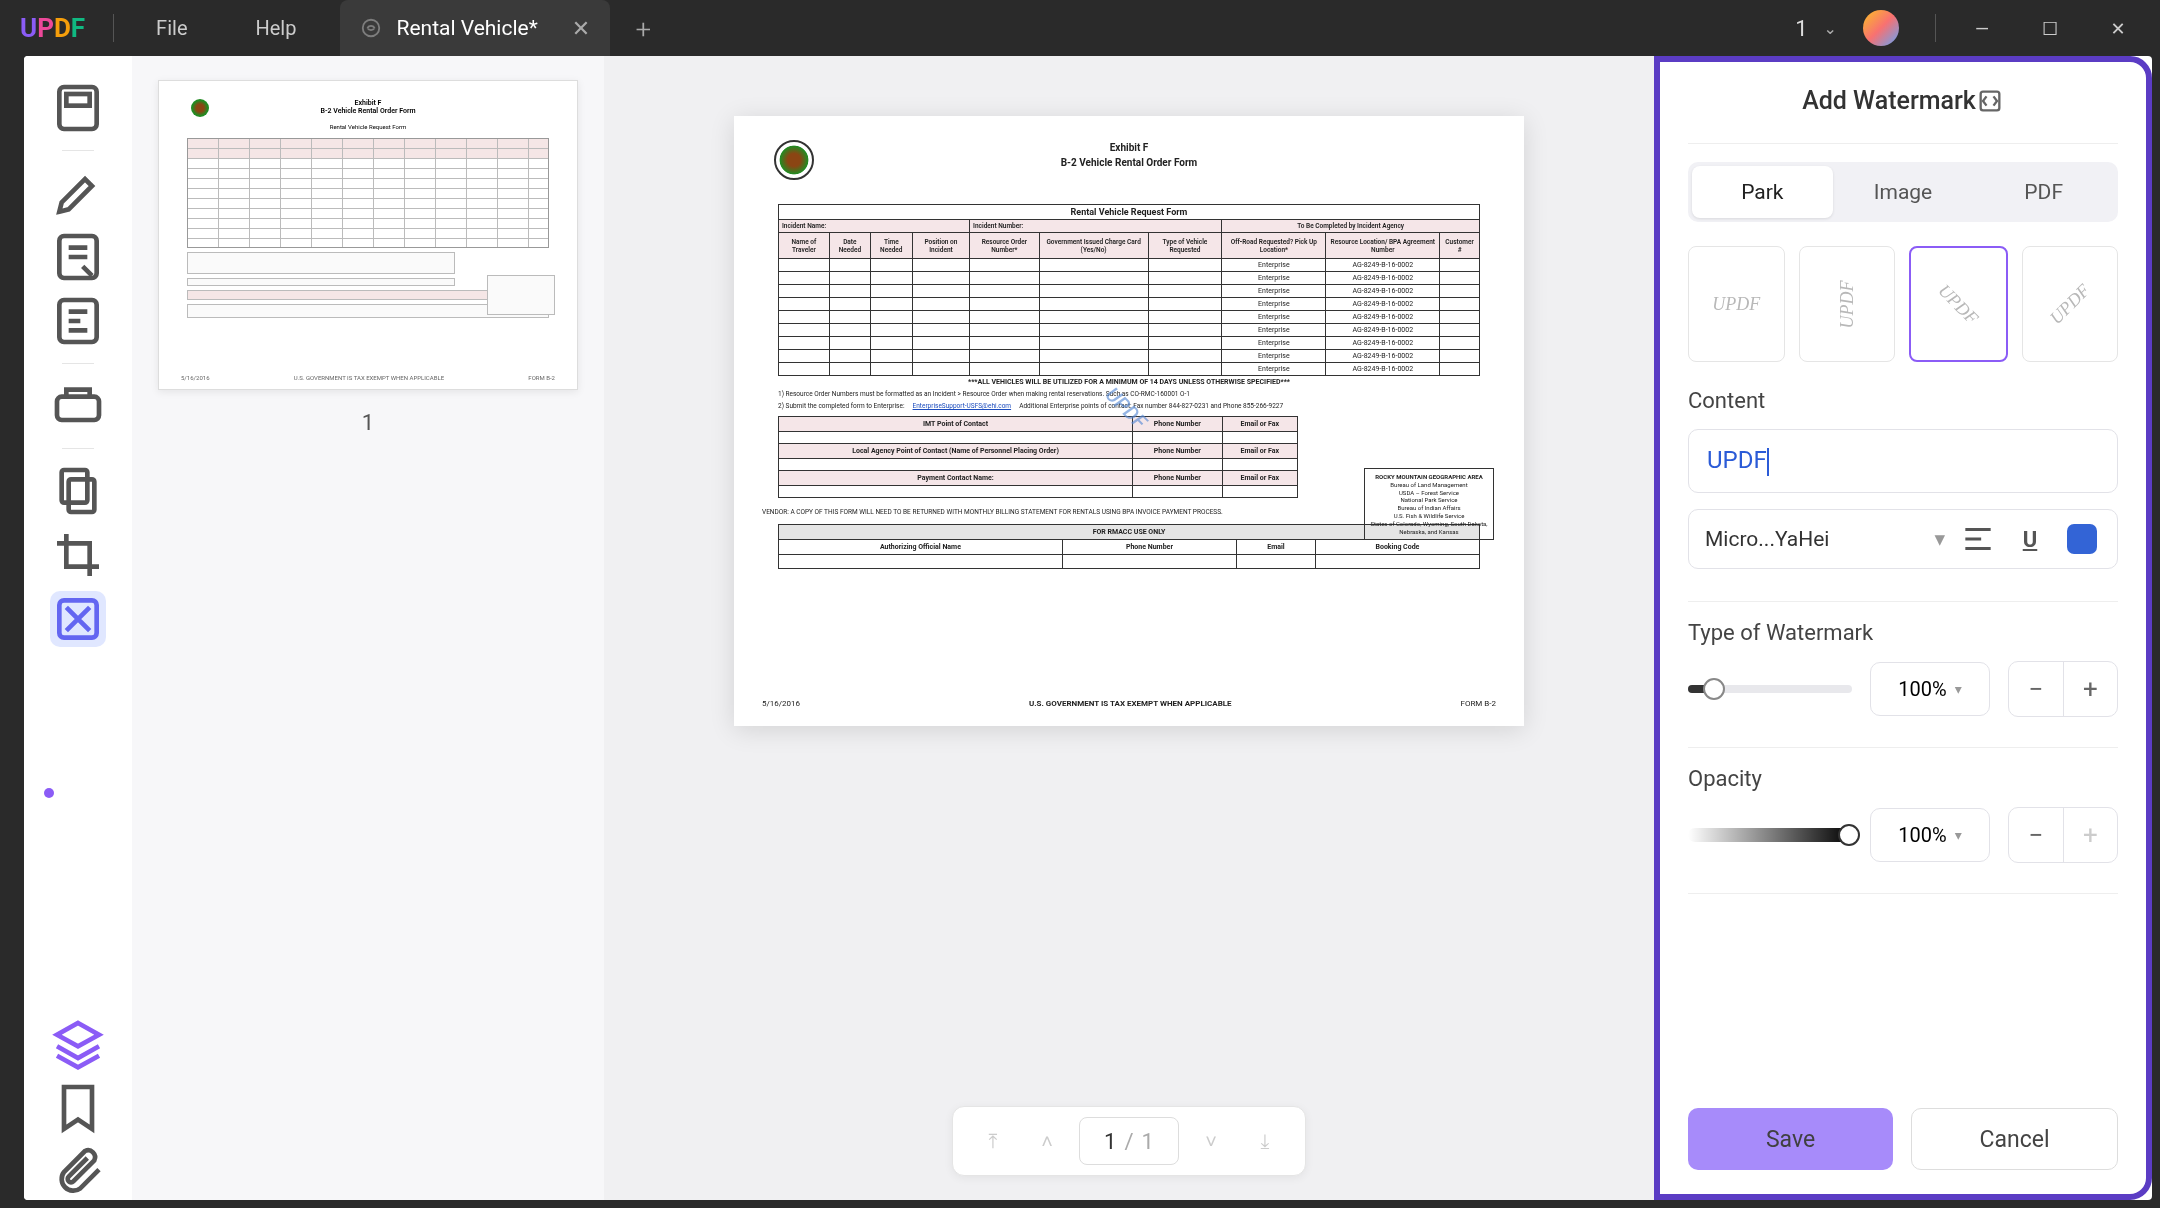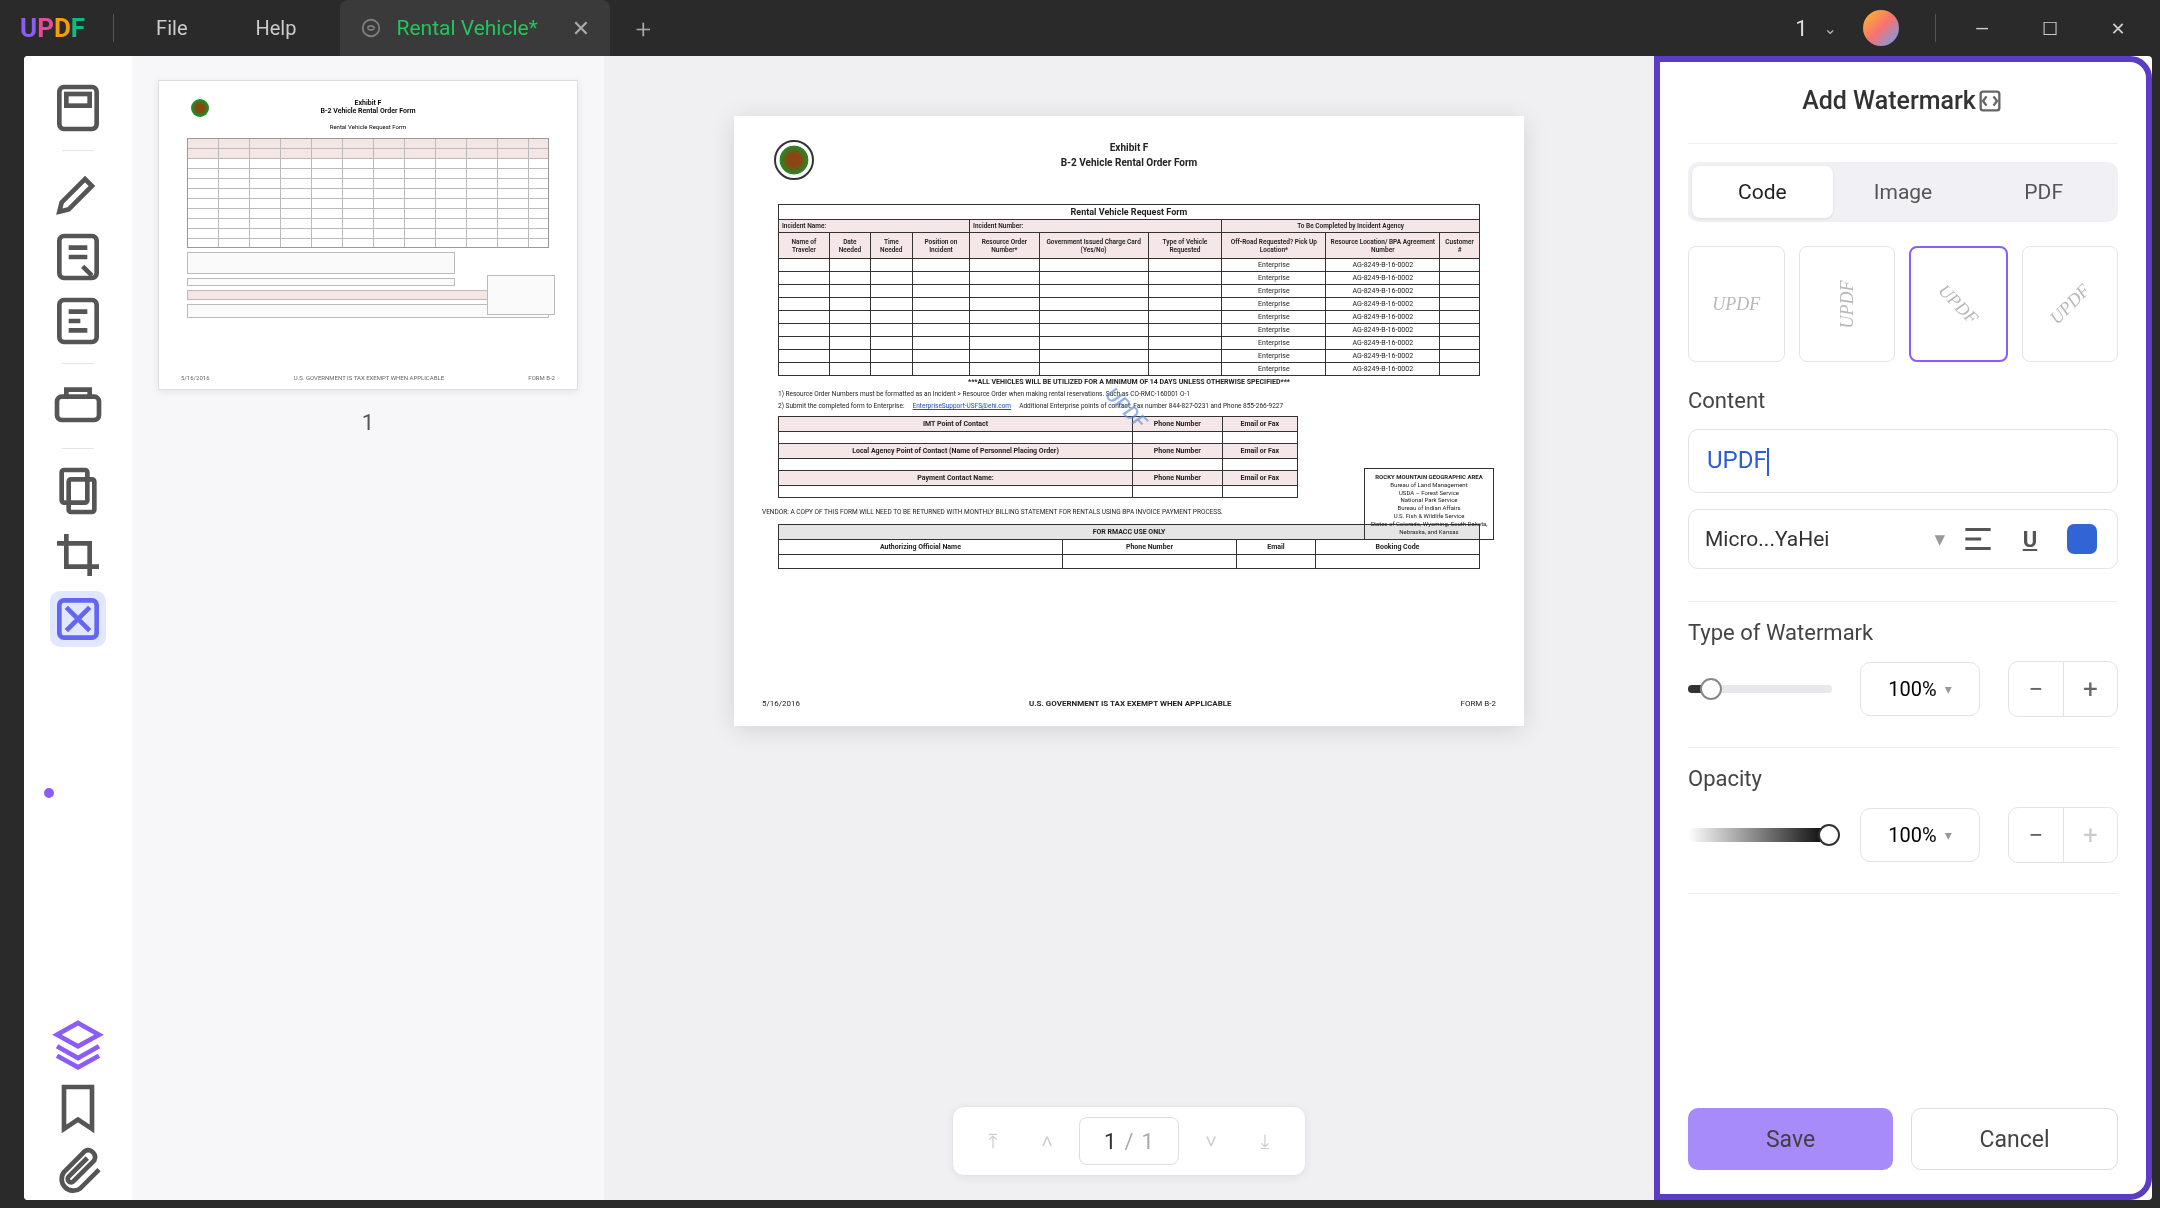--- a/index.html
+++ b/index.html
@@ -4,21 +4,21 @@
 <style>
 *{margin:0;padding:0;box-sizing:border-box;font-family:-apple-system,BlinkMacSystemFont,"Segoe UI",Roboto,sans-serif}
 body{width:2160px;height:1208px;background:#2a2a2a;overflow:hidden;position:relative}
 .titlebar{height:56px;background:#2a2a2a;display:flex;align-items:center;color:#ccc}
 .logo{font-size:26px;font-weight:700;padding:0 20px}
 .logo .u{color:#8b5cf6}.logo .p{color:#ec4899}.logo .d{color:#f59e0b}.logo .f{color:#10b981}
 .menu-sep{width:1px;height:28px;background:#555;margin:0 8px}
 .menu-item{padding:0 34px;font-size:20px;cursor:pointer}
 .tab{display:flex;align-items:center;background:#3a3a3a;height:56px;padding:0 20px;margin-left:10px;border-radius:8px 8px 0 0}
 .tab-icon{width:22px;height:22px;margin-right:14px;opacity:.6}
-.tab-title{font-size:21px;color:#22c55e}
+.tab-title{font-size:21px;color:#ffffff}
 .tab-close{margin-left:34px;font-size:22px;color:#aaa;cursor:pointer}
 .tab-add{margin-left:20px;font-size:26px;color:#aaa;cursor:pointer}
 .titlebar-right{margin-left:auto;display:flex;align-items:center;gap:8px;padding-right:12px}
 .page-count{color:#ddd;font-size:22px;margin-right:8px}
 .chev-down{color:#aaa;margin-right:18px}
 .avatar{width:36px;height:36px;border-radius:50%;background:linear-gradient(135deg,#fbbf24,#f87171,#60a5fa);margin-right:20px}
 .win-btn{width:60px;height:40px;display:flex;align-items:center;justify-content:center;color:#ccc;cursor:pointer;font-size:18px}
 
 .workspace{position:absolute;top:56px;left:24px;right:8px;bottom:8px;background:#fff;border-radius:4px;display:flex;overflow:hidden}
 .left-toolbar{width:108px;background:#fff;display:flex;flex-direction:column;align-items:center;padding-top:24px;gap:8px}
@@ -100,21 +100,21 @@
 .section-label{font-size:22px;color:#444;margin-bottom:16px}
 .content-input{width:100%;height:64px;border:1px solid #e2e2e8;border-radius:10px;padding:16px 18px;font-size:24px;color:#2b5bd7;background:#fff;margin-bottom:16px;position:relative}
 .cursor-blink{display:inline-block;width:2px;height:28px;background:#2b5bd7;vertical-align:middle;animation:blink 1s infinite}
 @keyframes blink{50%{opacity:0}}
 
 .format-row{display:flex;align-items:center;gap:14px;border:1px solid #e2e2e8;border-radius:10px;padding:10px 16px;margin-bottom:24px}
 .font-select{flex:1;display:flex;align-items:center;justify-content:space-between;font-size:21px;color:#333;cursor:pointer}
 .fmt-btn{width:38px;height:38px;display:flex;align-items:center;justify-content:center;cursor:pointer;color:#555;border-radius:6px}
 .fmt-color{width:30px;height:30px;background:#3364d6;border-radius:7px}
 
-.slider-row{display:flex;align-items:center;gap:28px;margin-bottom:22px}
+.slider-row{display:flex;align-items:center;gap:18px;margin-bottom:22px}
 .slider-track{flex:1;height:8px;background:#e8e8ec;border-radius:4px;position:relative}
 .slider-fill{position:absolute;left:0;top:0;height:100%;background:#333;border-radius:4px}
 .slider-thumb{position:absolute;top:50%;transform:translate(-50%,-50%);width:22px;height:22px;background:#fff;border:2px solid #888;border-radius:50%}
 .opacity-track{flex:1;height:14px;background:linear-gradient(to right,rgba(0,0,0,0),#000);border-radius:7px;position:relative}
 .opacity-track::before{content:"";position:absolute;inset:0;background:repeating-conic-gradient(#ddd 0 25%,#fff 0 50%) 0 0/10px 10px;border-radius:7px;z-index:-1}
 .pct-select{width:120px;height:54px;border:1px solid #e2e2e8;border-radius:10px;display:flex;align-items:center;justify-content:center;gap:8px;font-size:20px;cursor:pointer}
 .step-btn{width:54px;height:54px;border:1px solid #e2e2e8;border-radius:10px;display:flex;align-items:center;justify-content:center;font-size:26px;color:#666;cursor:pointer}
 .step-btn.disabled{color:#ccc}
 .step-group{display:flex;border:1px solid #e2e2e8;border-radius:10px;overflow:hidden}
 .step-group .step-btn{border:none;border-radius:0}
@@ -475,21 +475,21 @@
     <div class="panel-header">
       <div class="panel-title">Add Watermark</div>
       <div class="panel-icon"><svg viewBox="0 0 24 24" fill="none" stroke="currentColor" stroke-width="2">
             <rect x="4" y="4" width="16" height="16" rx="2"></rect>
             <path d="M9 8l-3 4 3 4M15 8l3 4-3 4"></path>
           </svg></div>
     </div>
     <div class="panel-divider"></div>
 
     <div class="type-tabs">
-      <div class="type-tab active">Code</div>
+      <div class="type-tab active">Park</div>
       <div class="type-tab">Image</div>
       <div class="type-tab">PDF</div>
     </div>
 
     <div class="style-row">
       <div class="style-opt">
           <span class="style-text">UPDF</span>
         </div>
       <div class="style-opt">
           <span class="style-text">UPDF</span>

